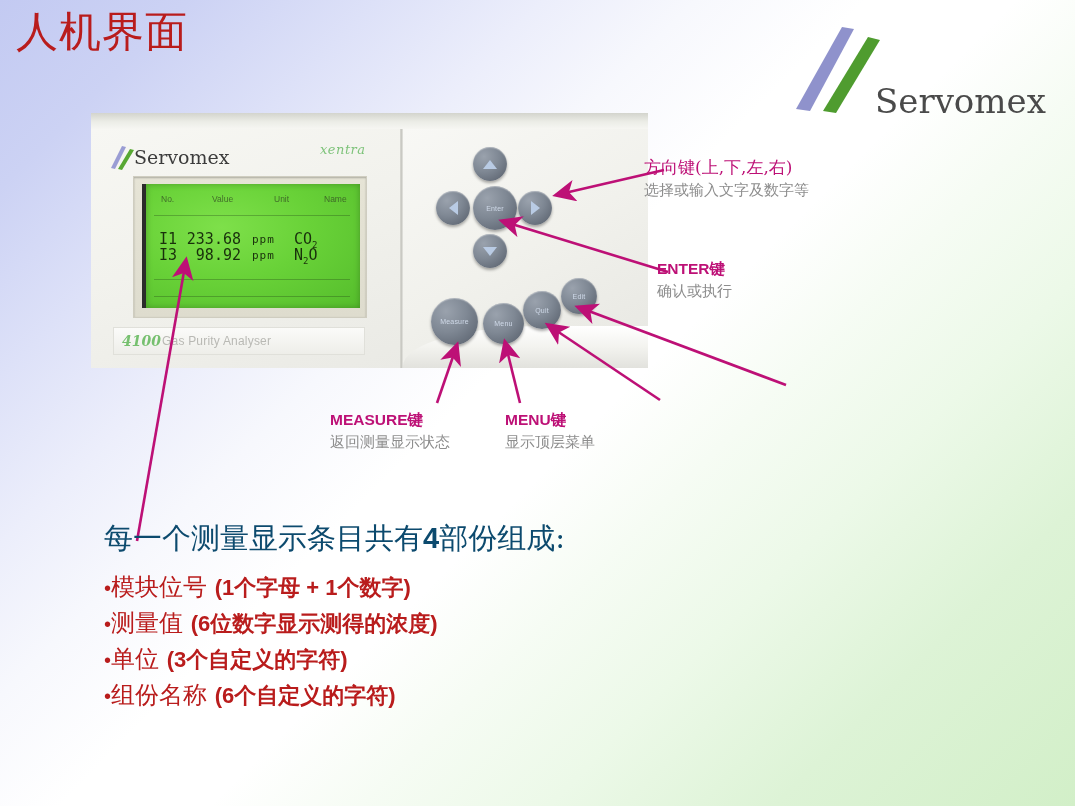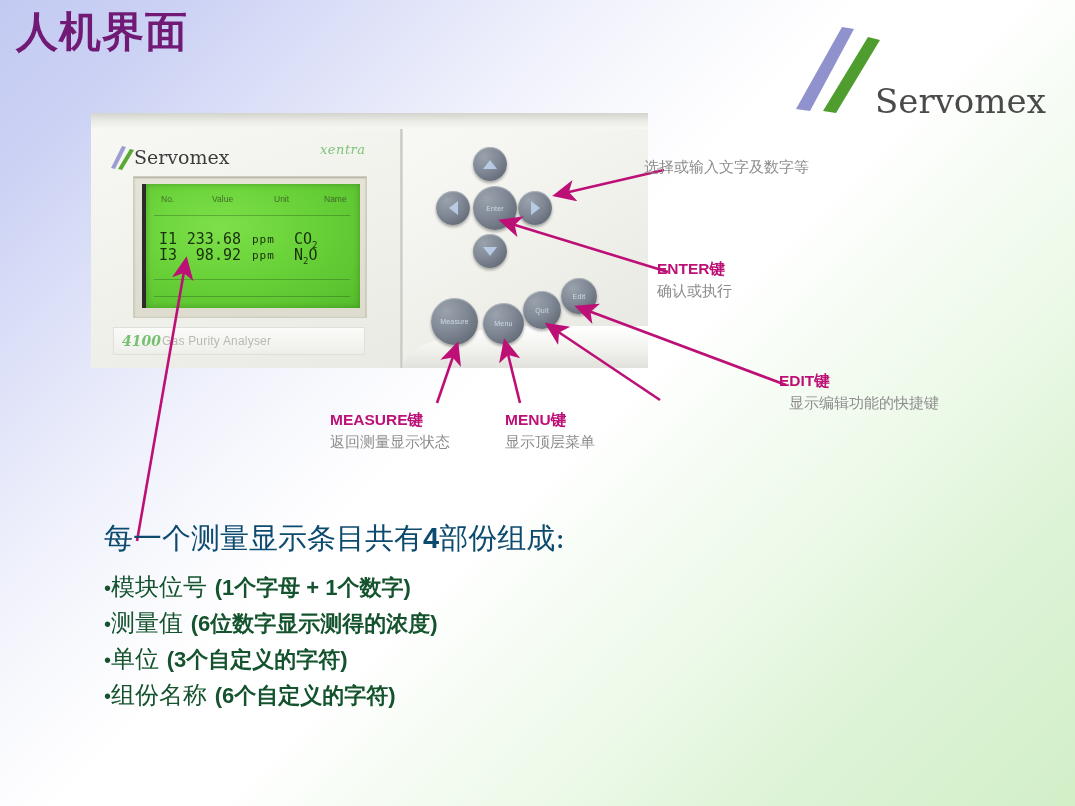--- a/index.html
+++ b/index.html
@@ -24,23 +24,22 @@
         #ecf9e8 72%,
         #ddf3d6 84%,
         #d2efc8 100%);
   }
   #slide { position:absolute; inset:0; }
 
   
   .title {
     position:absolute; left:16px; top:4px;
     font-family:"DejaVu Serif", serif;
-    font-size:42px; color:#701a75; letter-spacing:1px;
+    font-size:42px; color:#b91c1c; letter-spacing:1px;
     white-space:nowrap;
-    font-weight:bold;
   }
 
   
   .logo { position:absolute; left:790px; top:25px; width:275px; height:105px; }
   .logo .slashes { position:absolute; left:0px; top:0px; width:110px; height:90px; }
   .logo .wordmark {
     position:absolute; left:85px; top:56px;
     font-family:"DejaVu Serif", serif;
     font-size:34px; color:#4a4a4a; letter-spacing:0px;
     white-space:nowrap;
@@ -175,21 +174,21 @@
 
   
   .bighead {
     position:absolute; left:104px; top:519px;
     font-family:"DejaVu Serif", serif; font-size:29px; color:#0c4a6e;
     white-space:nowrap;
   }
   .bighead b { font-family:"Liberation Sans", sans-serif; font-weight:bold; }
   .bullets { position:absolute; left:104px; top:570px; }
   .bullets .li {
-    font-family:"DejaVu Serif", serif; font-size:24px; color:#14532d;
+    font-family:"DejaVu Serif", serif; font-size:24px; color:#b91c1c;
     white-space:nowrap; line-height:35px;
   }
   .bullets .li .bl { font-family:"Liberation Sans", sans-serif; font-size:20px; }
   .bullets .li b { font-family:"Liberation Sans", sans-serif; font-weight:bold; font-size:22px; }
   .bullets .li b .cn { font-family:"DejaVu Serif", serif; font-weight:bold; font-size:22px; }
 
   svg.arrows { position:absolute; left:0; top:0; width:1075px; height:806px; pointer-events:none; }
 </style>
 </head>
 <body>
@@ -299,32 +298,29 @@
       <line x1="668" y1="272" x2="502" y2="221"></line>
       <line x1="786" y1="385" x2="578" y2="307"></line>
       <line x1="660" y1="400" x2="548" y2="325"></line>
       <line x1="520" y1="403" x2="505" y2="342"></line>
       <line x1="437" y1="403" x2="457" y2="345"></line>
       <line x1="137" y1="541" x2="186" y2="260"></line>
     </g>
   </svg>
 
   <div class="ann" style="left:644px; top:156px;">
+    <div class="t1 serifish">方向键(上,下,左,右)</div>
     <div class="t2">选择或输入文字及数字等</div>
   </div>
 
   <div class="ann" style="left:657px; top:259px;">
     <div class="t1"><span>ENTER</span><span style="font-family:'DejaVu Serif',serif;">键</span></div>
     <div class="t2">确认或执行</div>
   </div>
 
-  <div class="ann" style="left:779px; top:371px;">
-    <div class="t1"><span>EDIT</span><span style="font-family:'DejaVu Serif',serif;">键</span></div>
-    <div class="t2" style="margin-left:10px;">显示编辑功能的快捷键</div>
-  </div>
 
   <div class="ann" style="left:330px; top:410px;">
     <div class="t1"><span>MEASURE</span><span style="font-family:'DejaVu Serif',serif;">键</span></div>
     <div class="t2">返回测量显示状态</div>
   </div>
 
   <div class="ann" style="left:505px; top:410px;">
     <div class="t1"><span>MENU</span><span style="font-family:'DejaVu Serif',serif;">键</span></div>
     <div class="t2">显示顶层菜单</div>
   </div>

